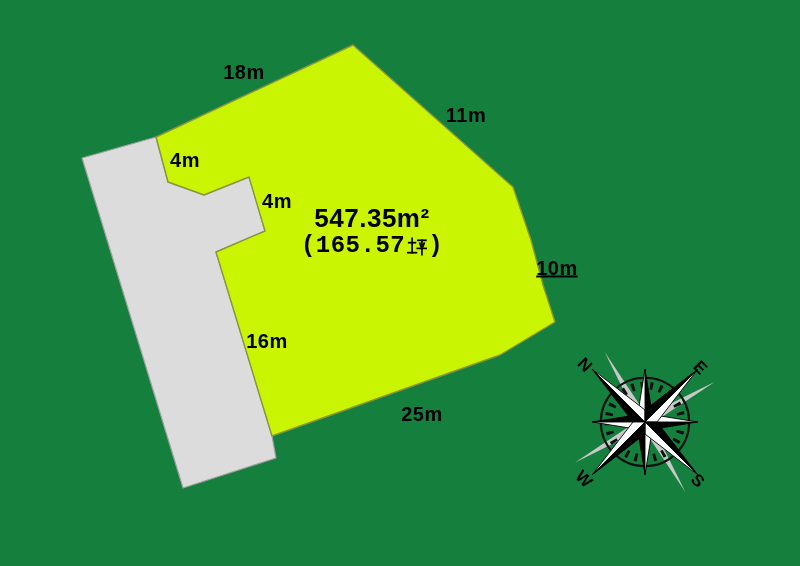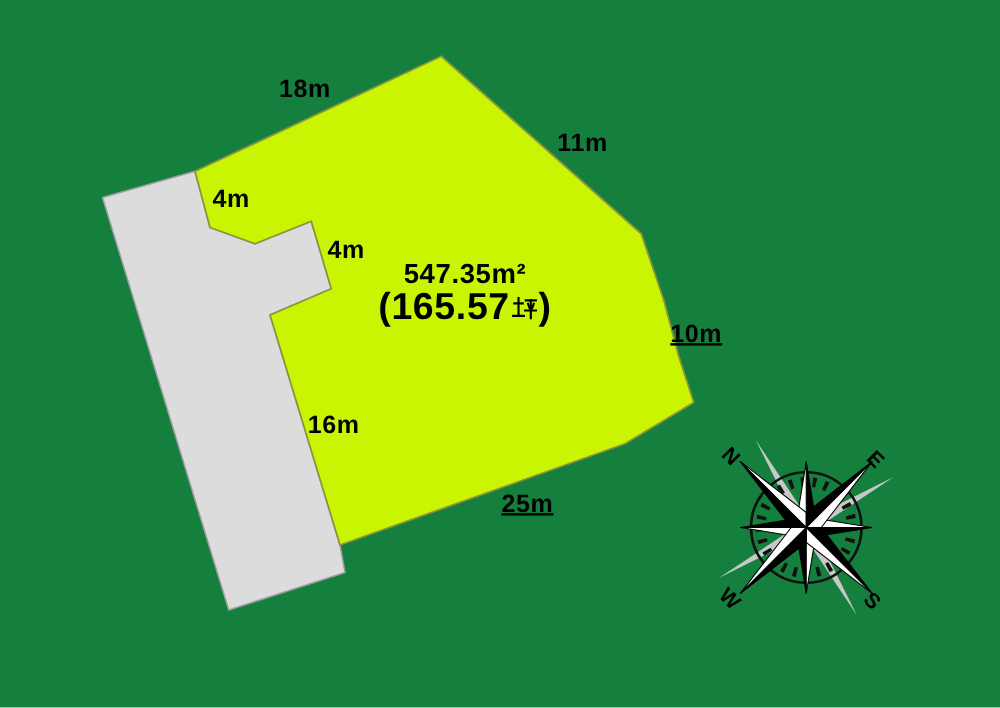--- a/index.html
+++ b/index.html
@@ -22,22 +22,22 @@
   }
   .area-label{
     position:absolute;
     left:372px;top:232px;
     transform:translate(-50%,-50%);
     text-align:center;
     color:#000;
     font-weight:bold;
     white-space:nowrap;
   }
-  .area-line1{font-size:22px;line-height:27px;letter-spacing:0.5px;}
-  .area-line2{font-size:30px;line-height:27px;display:flex;align-items:center;justify-content:center;letter-spacing:0.5px;}
+  .area-line1{font-size:26px;line-height:27px;letter-spacing:0.5px;}
+  .area-line2{font-size:24px;line-height:27px;display:flex;align-items:center;justify-content:center;letter-spacing:0.5px;font-family:Liberation Mono, monospace;}
   .tsubo-glyph{display:inline-block;margin:0 1px;transform:translateY(1px);}
   .compass{position:absolute;left:560px;top:337px;}
   .compass text{
     font-family:"Liberation Sans",sans-serif;
     font-weight:bold;
     font-size:20px;
     fill:#000;
   }
 </style>
 </head>
@@ -49,21 +49,21 @@
     <polygon points="82,158 156,137 168,182 204,195 249,177 265,231 216,252 272,436 276,458 183,488" stroke="#9e9e9e" stroke-width="1.2" stroke-linejoin="round" fill="#dcdcdc"></polygon>
     <polygon points="353,45 513,187 531,240 543,285 555,322 500,355 272,436 216,252 265,231 249,177 204,195 168,182 156,137" stroke="#8a9440" stroke-width="1.4" stroke-linejoin="round" fill="#c9f502"></polygon>
   </svg>
 
   <div class="dim-label" style="left:244px;top:72px;">18m</div>
   <div class="dim-label" style="left:466px;top:115px;">11m</div>
   <div class="dim-label" style="left:185px;top:160px;">4m</div>
   <div class="dim-label" style="left:277px;top:201px;">4m</div>
   <div class="dim-label" style="left:557px;top:268px;text-decoration:underline;">10m</div>
   <div class="dim-label" style="left:267px;top:341px;">16m</div>
-  <div class="dim-label" style="left:422px;top:404px;text-decoration:underline;">25m</div>
+  <div class="dim-label" style="left:422px;top:414px;">25m</div>
 
   <div class="area-label">
     <div class="area-line1">547.35m²</div>
     <div class="area-line2">
       <span>(165.57</span>
 
       <svg class="tsubo-glyph" width="21" height="21" viewBox="0 0 22 22">
         <g stroke="#000" stroke-width="1.8" stroke-linecap="square" fill="none">
           <path d="M3,7 H10"></path>
           <path d="M6.5,2.5 V17.5"></path>

